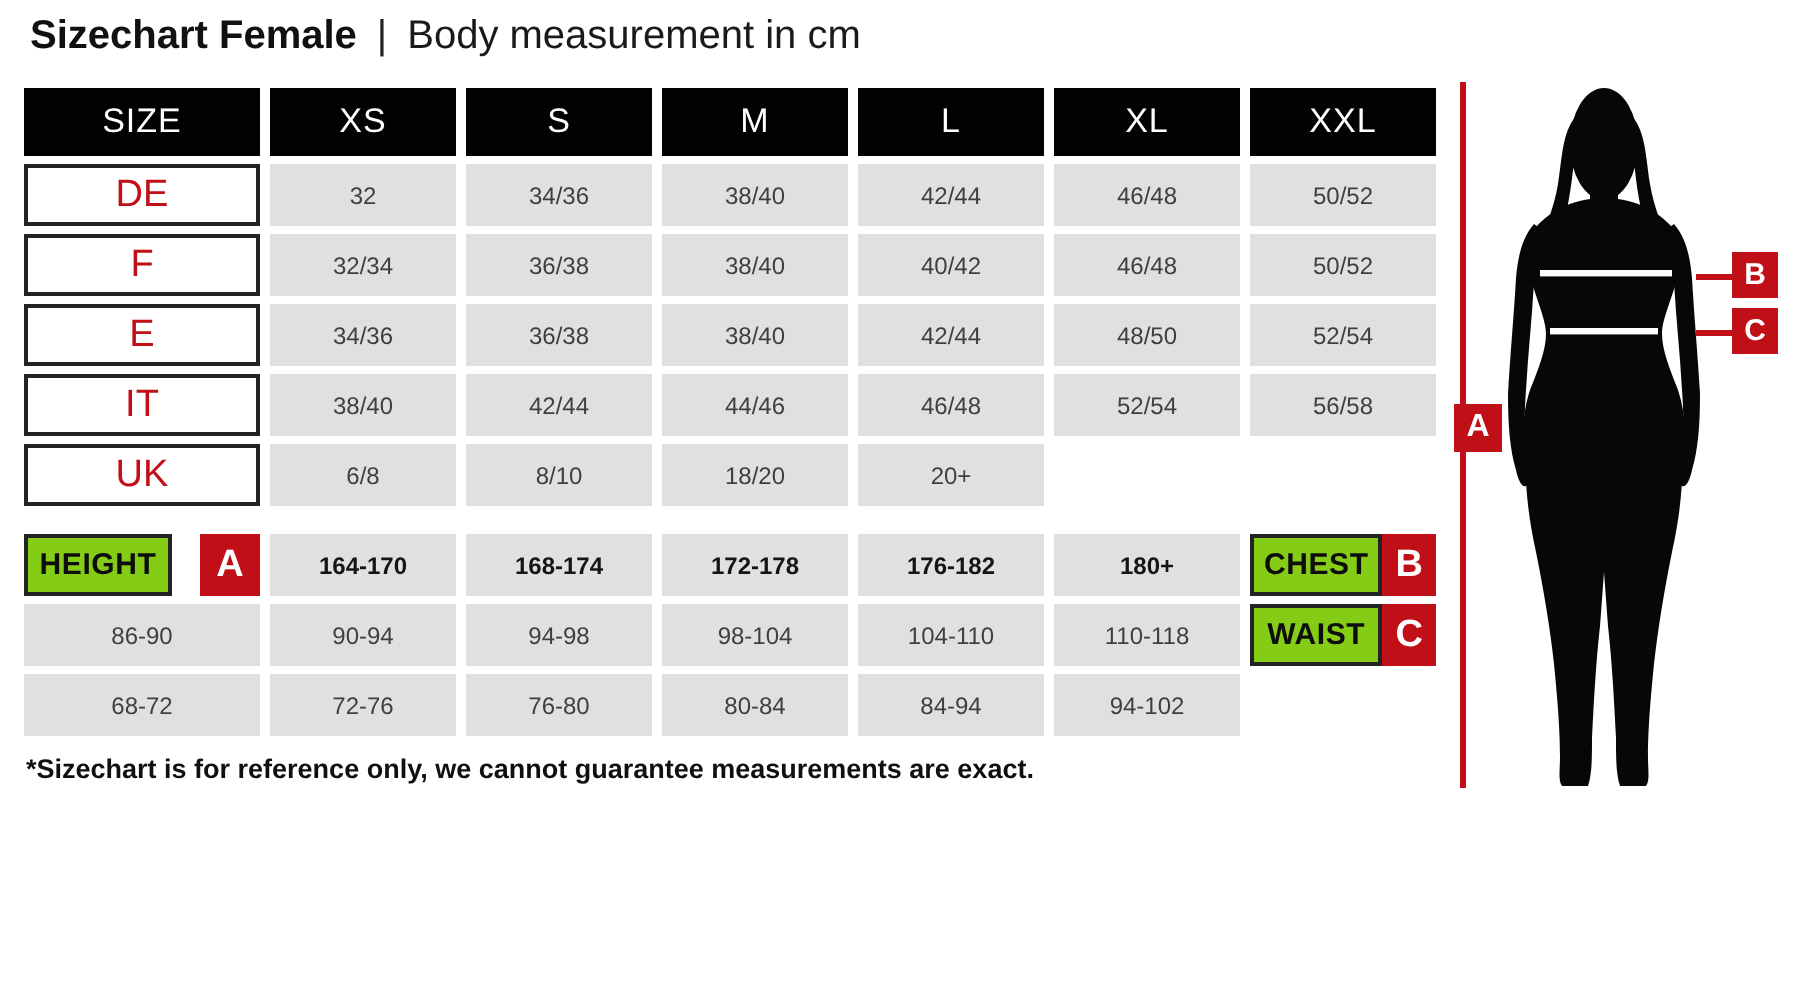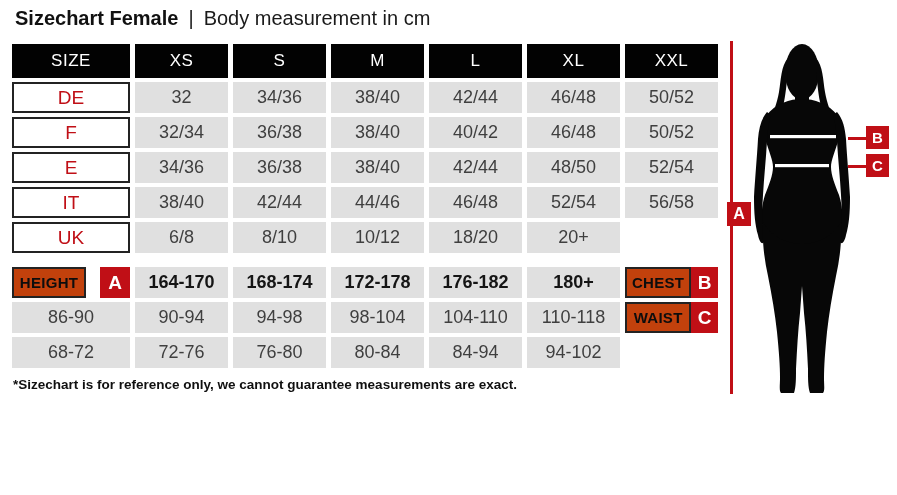--- a/index.html
+++ b/index.html
@@ -15,25 +15,25 @@
 
   .size-table{
     position:absolute;left:12px;top:44px;
     display:grid;
     grid-template-columns:118px repeat(6,93px);
     grid-template-rows:34px repeat(5,31px) 6px repeat(3,31px);
     gap:4px 5px;
     text-align:center;
   }
   .th{background:#020202;color:#fff;font-size:17px;display:flex;align-items:center;justify-content:center;letter-spacing:.5px;}
-  .cell{background:var(--cell-bg);color:var(--cell-text);font-size:18px;display:flex;align-items:center;justify-content:center;}
+  .cell{background:var(--cell-bg);color:var(--cell-text);font-size:12px;display:flex;align-items:center;justify-content:center;}
   .cell.bold{font-weight:700;color:#151515;}
   .label-box{background:#fff;border:2px solid #232323;box-sizing:border-box;color:var(--red);font-weight:400;font-size:19px;display:flex;align-items:center;justify-content:center;}
   .measure-label{display:flex;justify-content:space-between;}
-  .measure-box{width:74px;box-sizing:border-box;border:2px solid #232323;background:#c2410c;color:#0d0d0d;font-weight:700;font-size:15px;letter-spacing:.3px;display:flex;align-items:center;justify-content:center;}
+  .measure-box{width:74px;box-sizing:border-box;border:2px solid #232323;background:#84cc16;color:#0d0d0d;font-weight:700;font-size:15px;letter-spacing:.3px;display:flex;align-items:center;justify-content:center;}
   .marker-box{width:30px;background:var(--red);color:#fff;font-weight:700;font-size:19px;display:flex;align-items:center;justify-content:center;}
   .spacer{grid-column:1 / -1;}
 
   .footnote{position:absolute;left:13px;top:377px;font-size:13.5px;font-weight:700;color:#101010;}
 
   .fig-line-a{position:absolute;left:730px;top:41px;width:3px;height:353px;background:var(--red);}
   .fig-marker{position:absolute;background:var(--red);color:#fff;font-weight:700;display:flex;align-items:center;justify-content:center;}
   .fig-marker.a{left:727px;top:202px;width:24px;height:24px;font-size:16px;}
   .fig-marker.b{left:866px;top:126px;width:23px;height:23px;font-size:15px;}
   .fig-marker.c{left:866px;top:154px;width:23px;height:23px;font-size:15px;}
@@ -81,21 +81,20 @@
     <div class="label-box">IT</div>
     <div class="cell">38/40</div>
     <div class="cell">42/44</div>
     <div class="cell">44/46</div>
     <div class="cell">46/48</div>
     <div class="cell">52/54</div>
     <div class="cell">56/58</div>
     <div class="label-box">UK</div>
     <div class="cell">6/8</div>
     <div class="cell">8/10</div>
-    <div class="cell">10/12</div>
     <div class="cell">18/20</div>
     <div class="cell">20+</div>
     <div class="spacer"></div>
     <div class="measure-label">
       <div class="measure-box">HEIGHT</div>
       <div class="marker-box">A</div>
     </div>
     <div class="cell bold">164-170</div>
     <div class="cell bold">168-174</div>
     <div class="cell bold">172-178</div>

